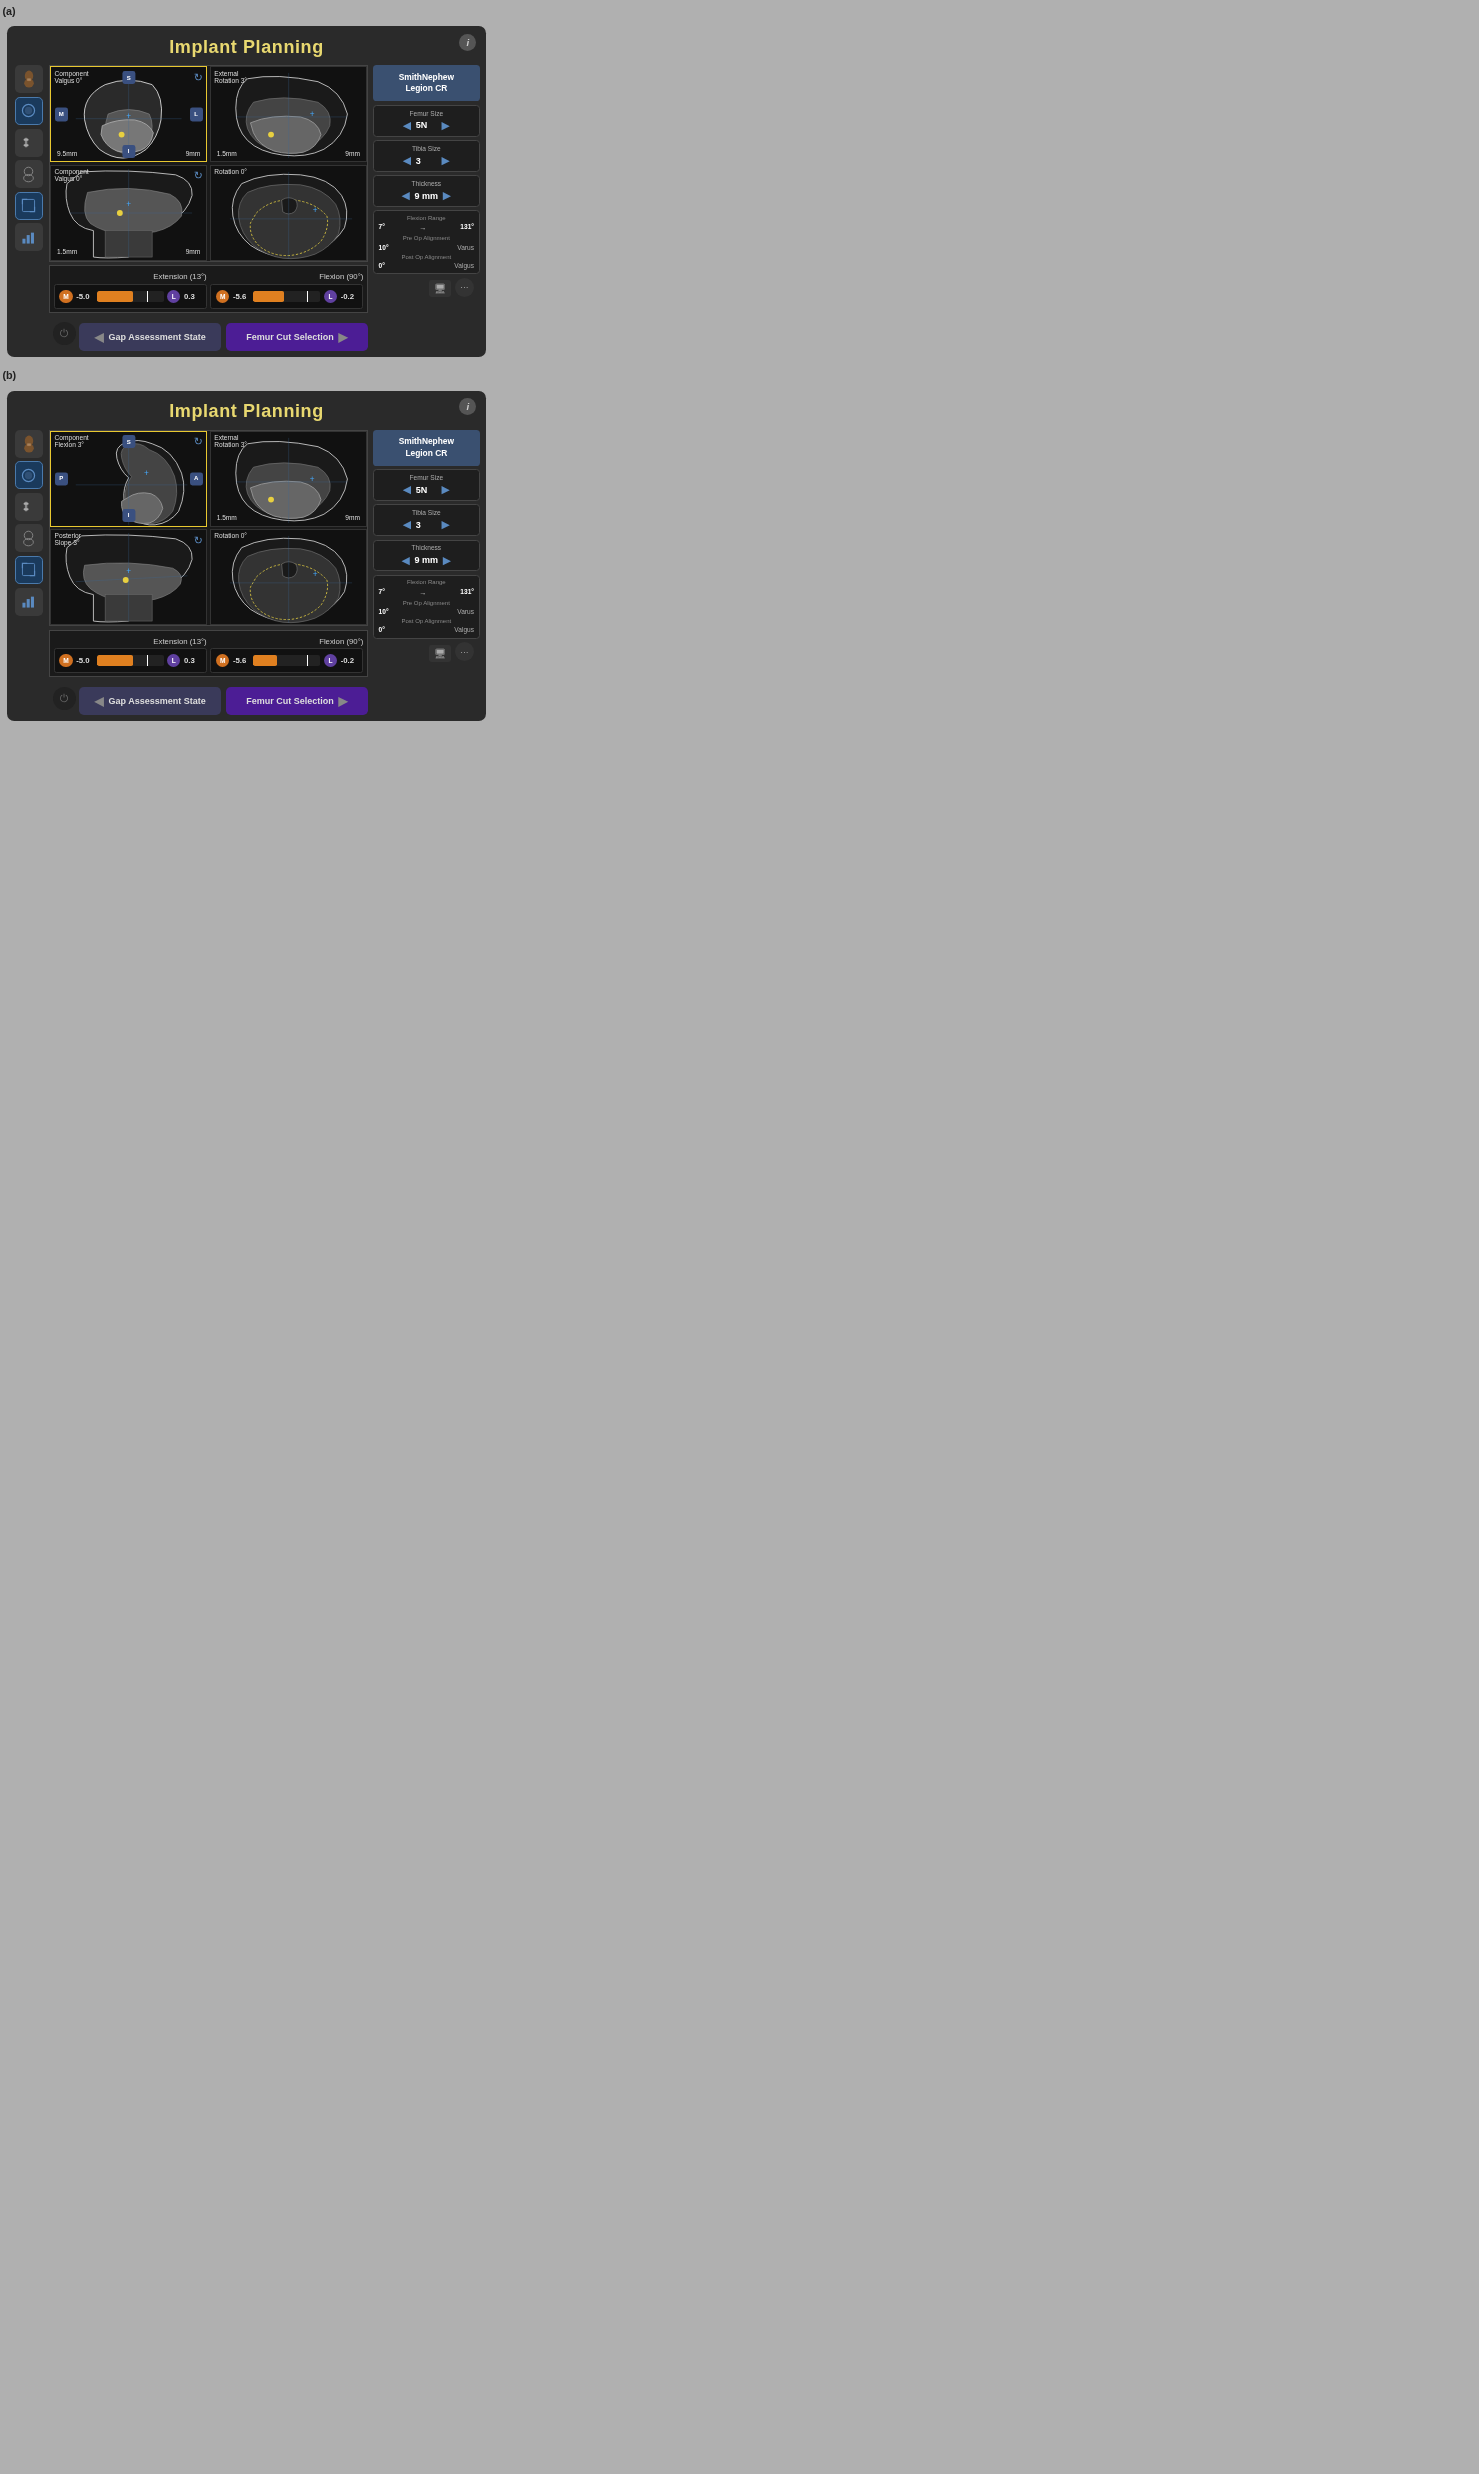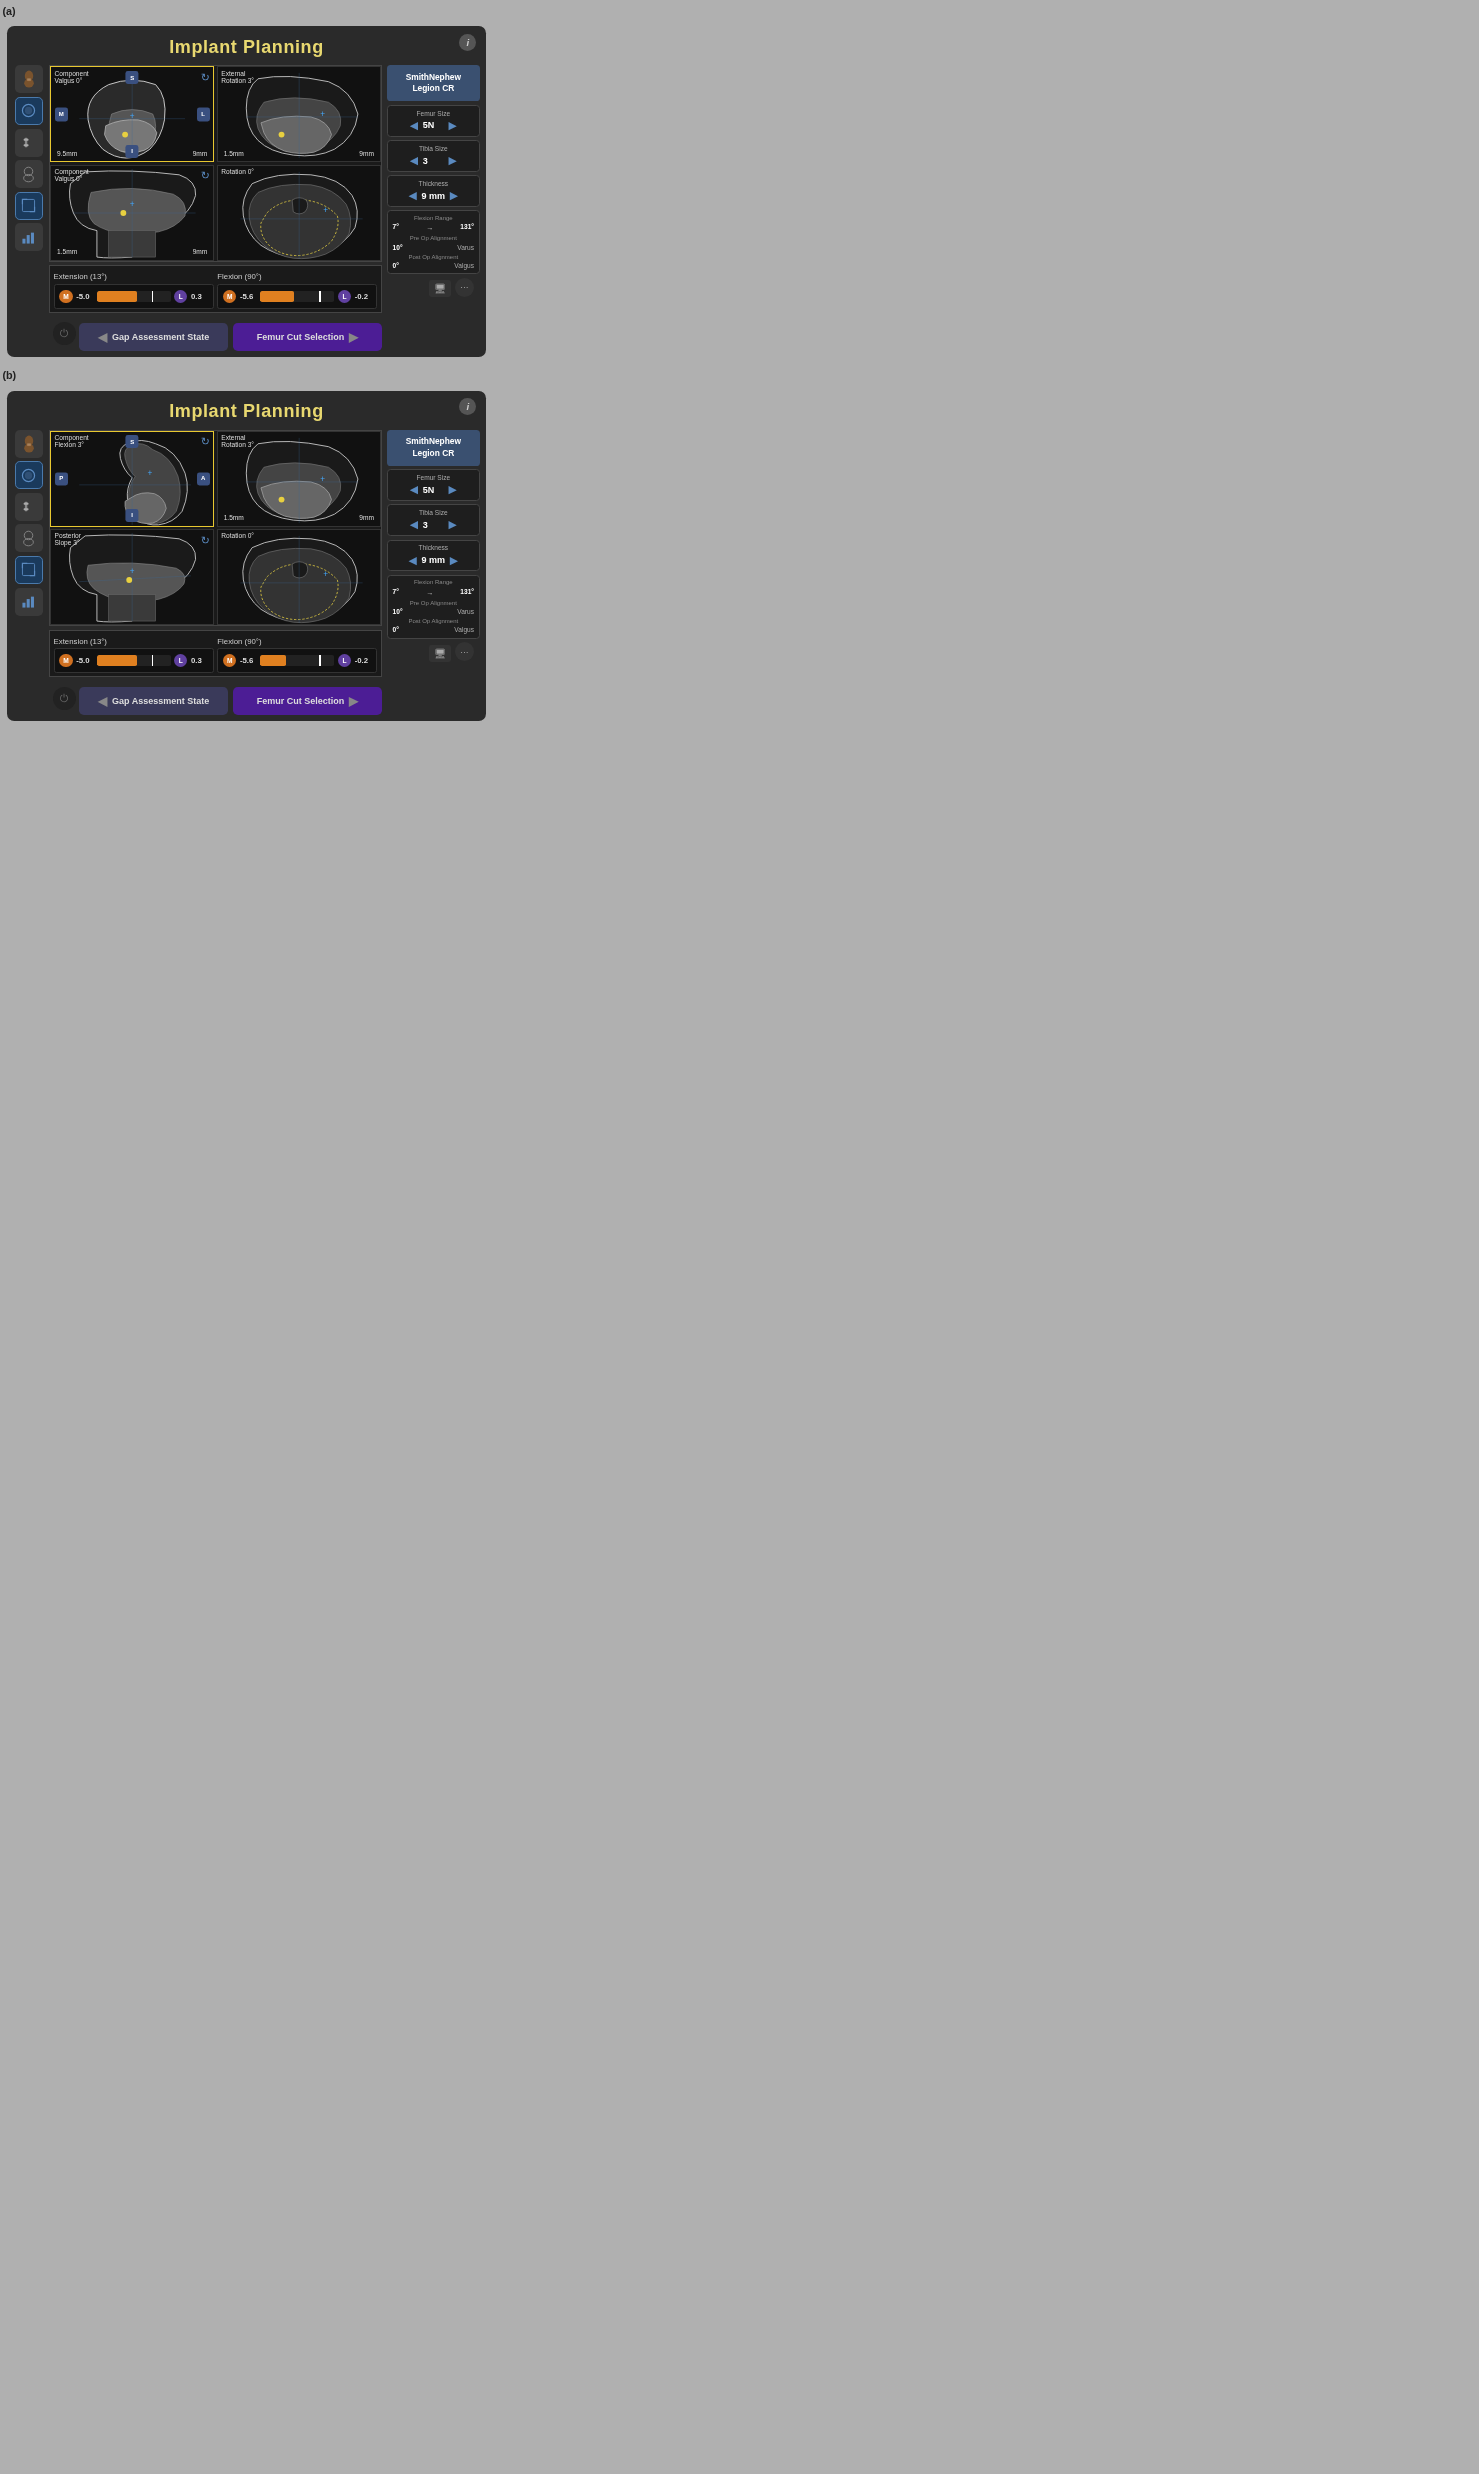--- a/index.html
+++ b/index.html
@@ -165,21 +165,21 @@
       padding: 3.6px;
     }
 
     .gap-row {
       display: grid;
       grid-template-columns: 1fr 1fr;
       gap: 3.6px;
     }
 
     .gap-label {
-      text-align: left;
+      text-align: right;
       color: #ccc;
       font-size: 7.8px;
       padding: 2.4px 0;
     }
 
     .gap-bar-area {
       background: #111;
       border: 0.6px solid #333;
       border-radius: 2.4px;
       padding: 4.8px;
@@ -233,21 +233,21 @@
 
     .gap-bar-line {
       position: absolute;
       top: 0;
       height: 100%;
       width: 1.2px;
       background: #fff;
     }
 
     .right-panel {
-      width: 93px;
+      width: 107px;
       display: flex;
       flex-direction: column;
       gap: 3.6px;
     }
 
     .brand-box {
       background: #3a5070;
       border-radius: 3.6px;
       padding: 6px;
       text-align: center;

